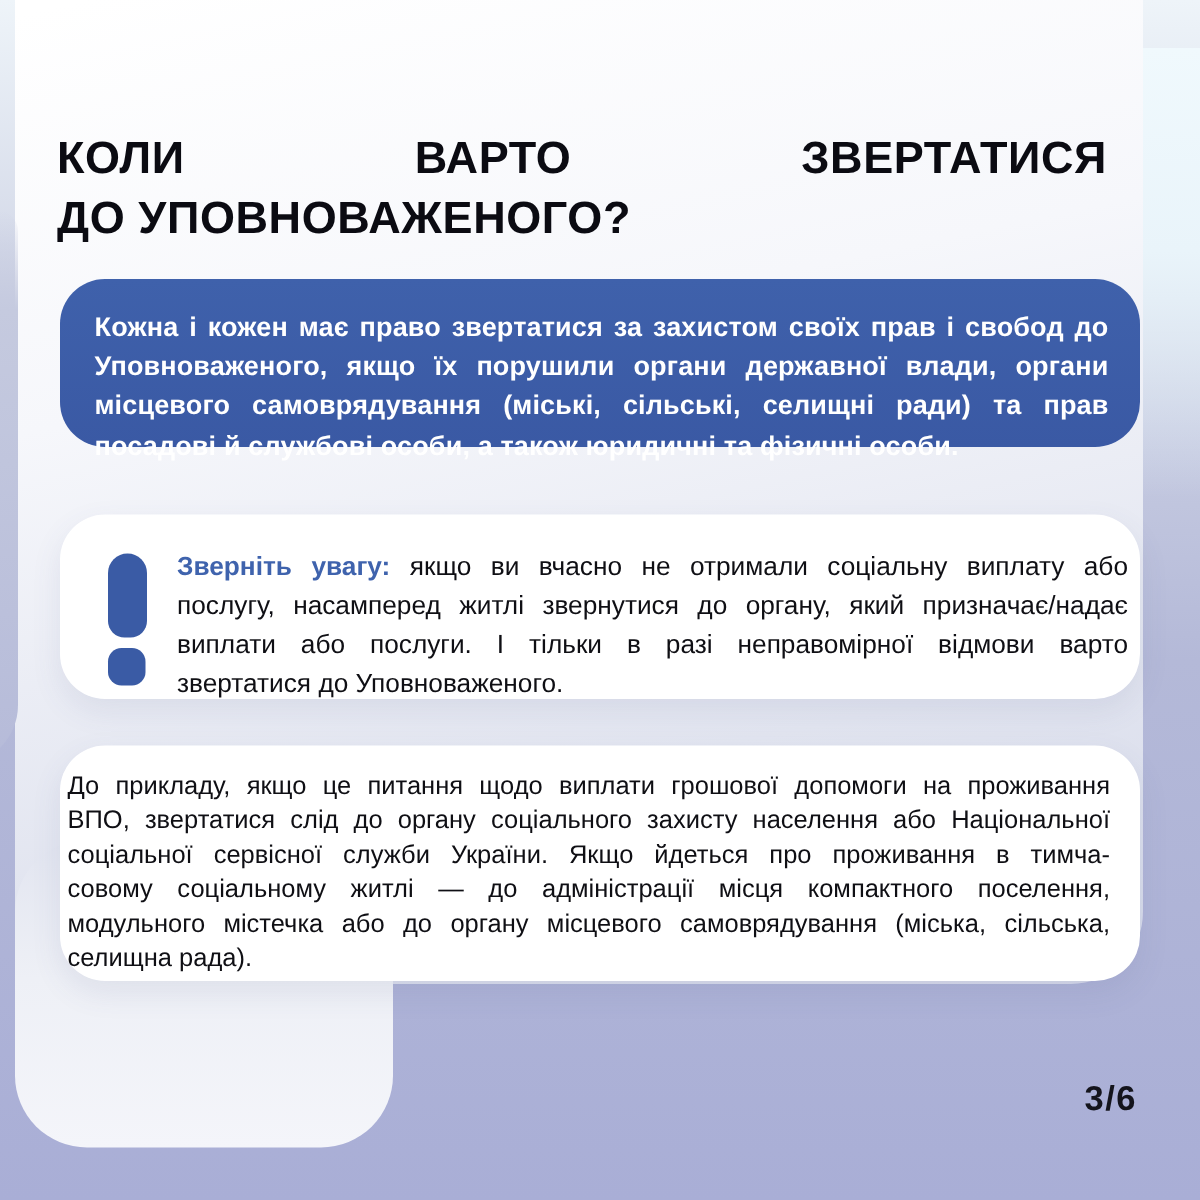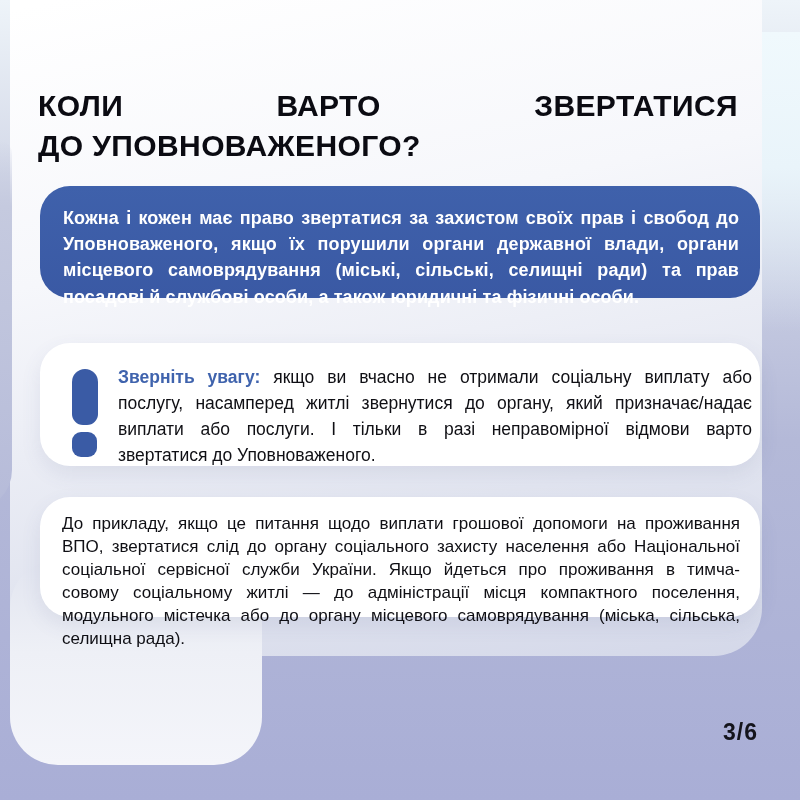--- a/index.html
+++ b/index.html
@@ -57,21 +57,21 @@
     background:#ffffff; border-radius:30px;
     box-shadow:0 8px 20px rgba(82,92,140,0.10);
     color:#0f0f14;
   }
   .card-attention { top:343px; height:123px; }
   .card-attention .card-text {
     margin-left:78px; padding:21px 8px 0 0;
     font-size:17.5px; line-height:26px;
   }
   .lead { color:#3f63ad; font-weight:bold; }
-  .card-example { top:497px; height:120px; padding:15px 20px 0 22px; }
+  .card-example { top:497px; height:157px; padding:15px 20px 0 5px; }
   .card-example .card-text { font-size:17px; line-height:23px; }
   
   .excl-wrap { position:absolute; left:32px; top:26px; width:26px; height:89px; }
   .excl-bar {
     position:absolute; left:0; top:0; width:26px; height:56px;
     background:#3a5ba5; border-radius:13px 13px 11px 11px;
   }
   .excl-dot {
     position:absolute; left:0; top:63px; width:25px; height:25px;
     background:#3a5ba5; border-radius:9px;

